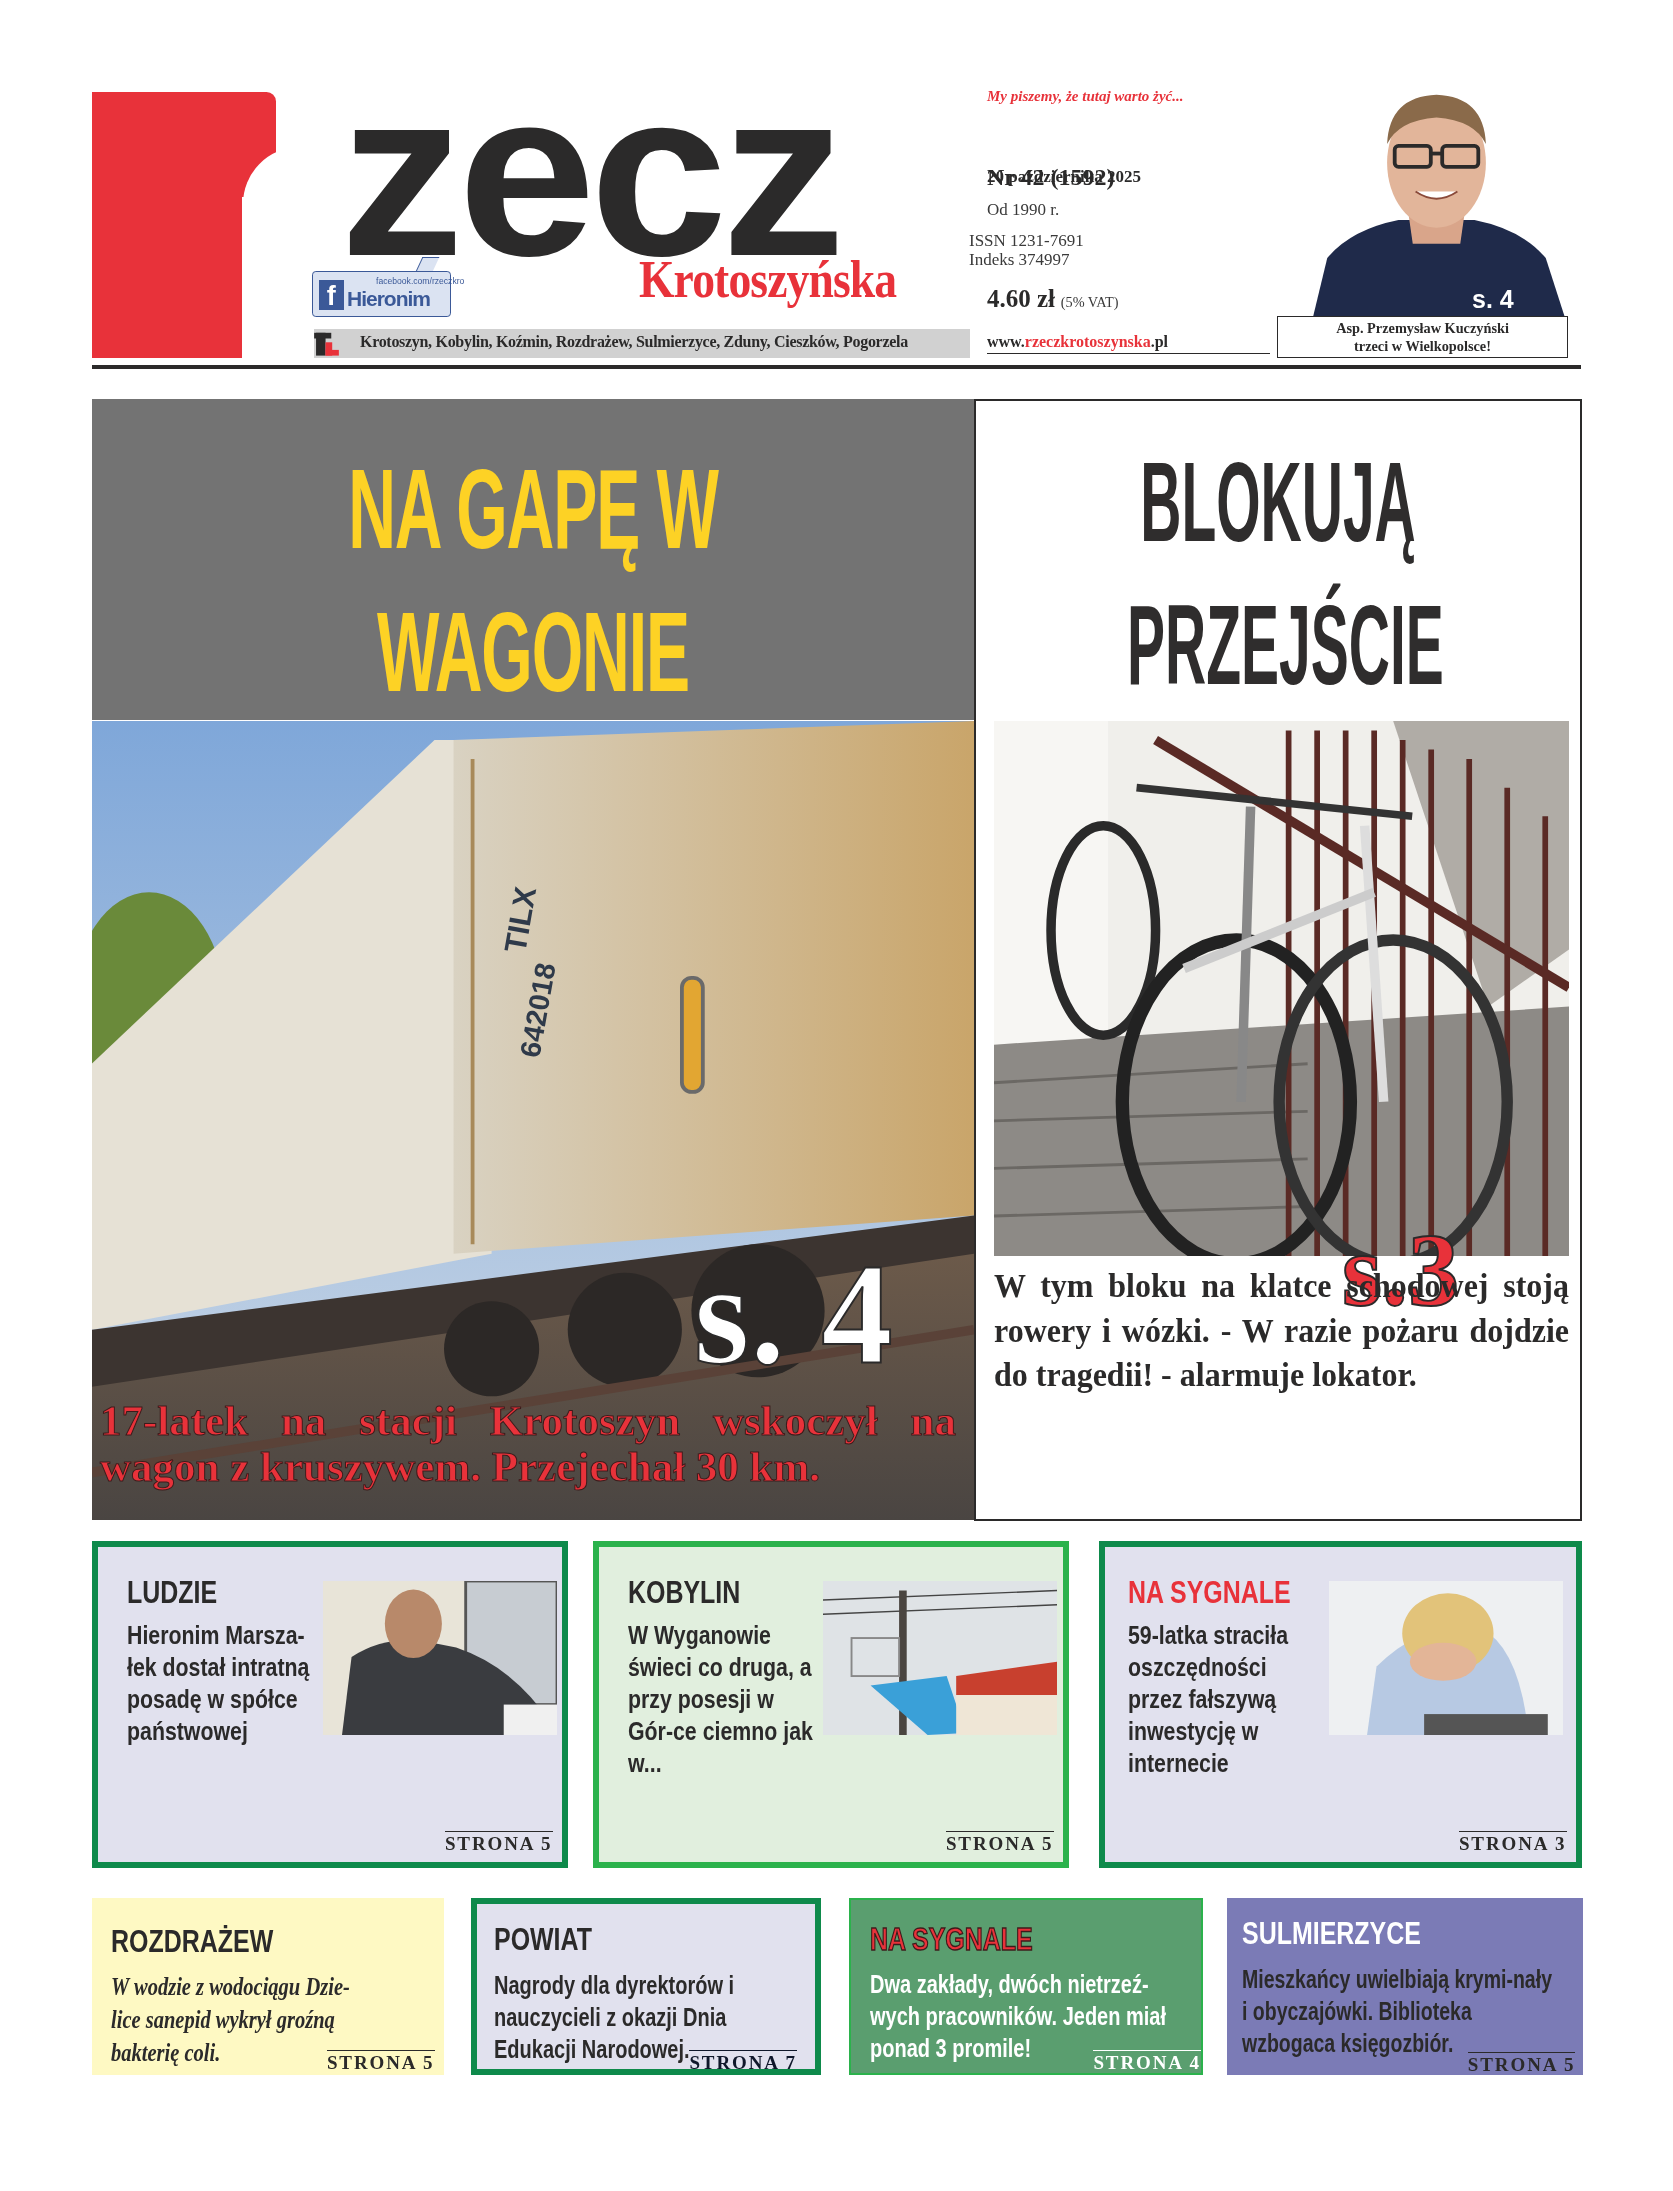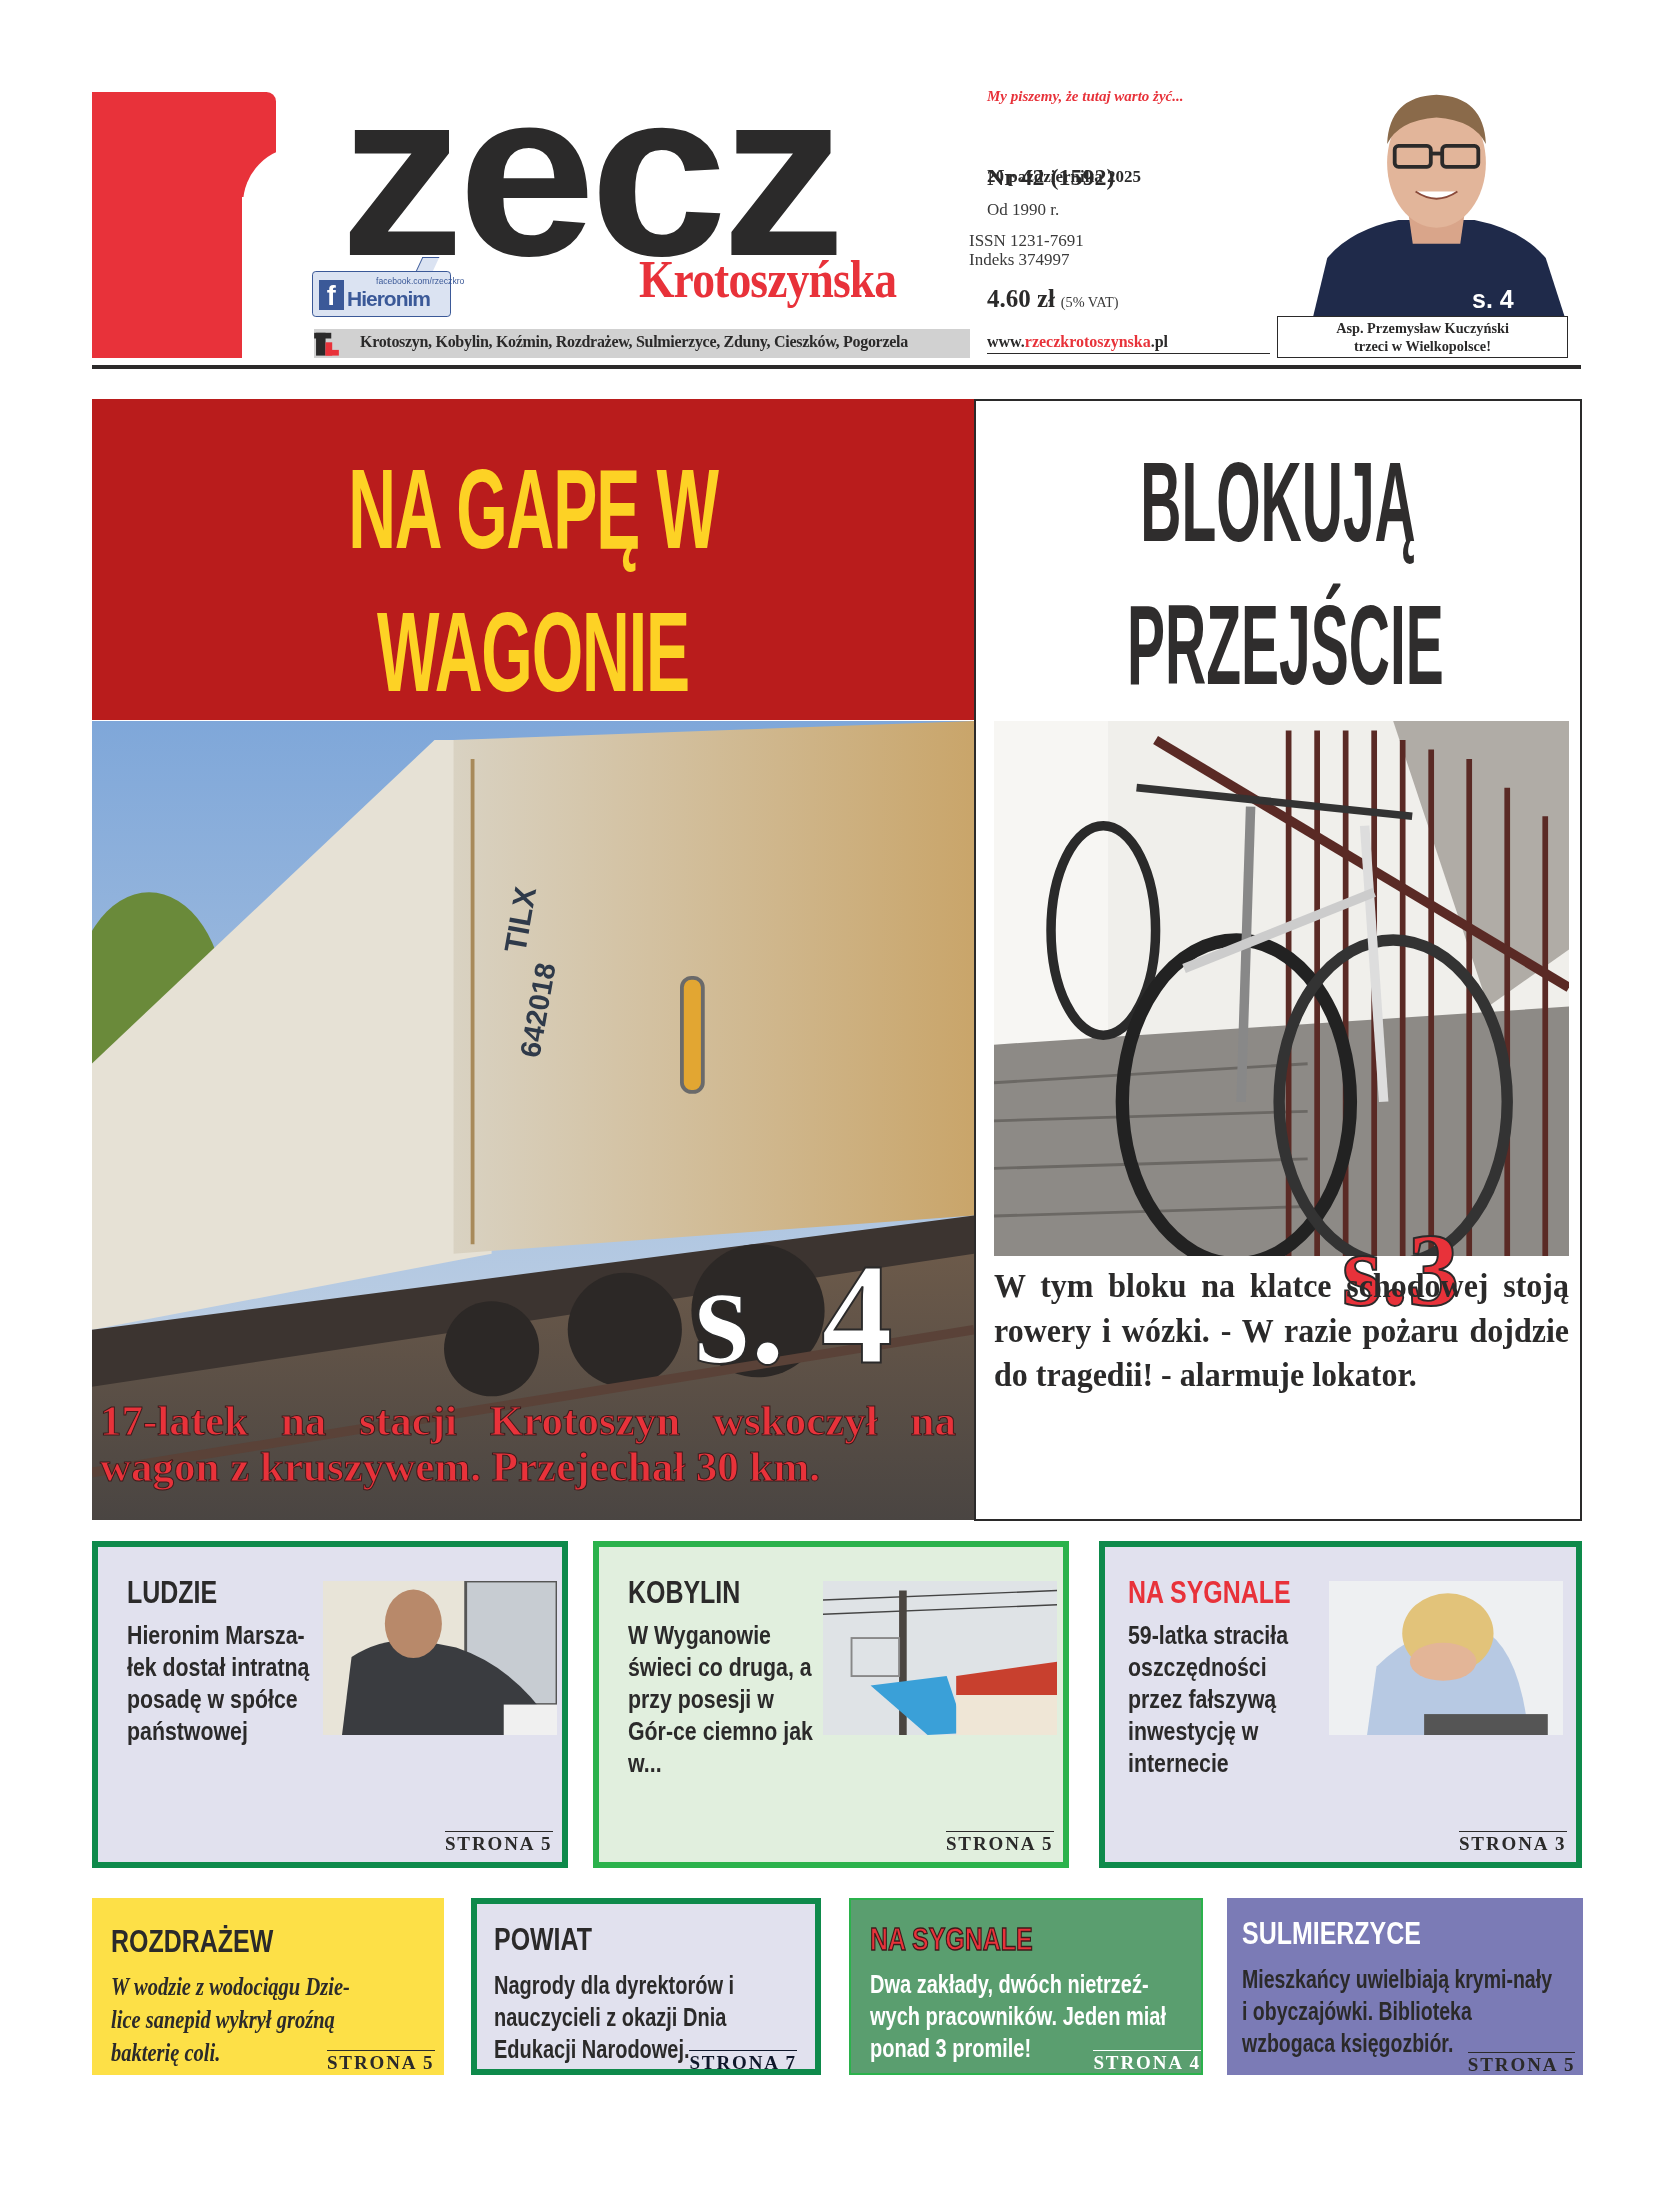--- a/index.html
+++ b/index.html
@@ -31,21 +31,21 @@
   #website { left: 987px; top: 333px; font-family: "Liberation Serif", serif; font-weight: bold; font-size: 16px; border-bottom: 1.9px solid #2b2a2a; width: 283px; padding-bottom: 1.9px; }
   #website .red { color: #e8323a; }
 
   #cop-photo { left: 1294px; top: 68px; width: 285px; height: 249px; overflow: hidden; }
   #cop-caption { left: 1277px; top: 316px; width: 291px; height: 42px; border: 1.9px solid #2b2a2a; background: #fff; text-align: center; font-family: "Liberation Serif", serif; font-weight: bold; font-size: 14.3px; line-height: 18px; padding-top: 1.9px; }
   #cop-page { left: 1472px; top: 285px; font-family: "Liberation Sans", sans-serif; font-weight: bold; font-size: 25px; color: #fff; }
 
   #mast-rule { left: 92px; top: 365px; width: 1489px; height: 3.8px; background: #2b2a2a; }
 
   
-  #lead-head { left: 92px; top: 399px; width: 882px; height: 321px; background: #b91c1c; text-align: center; }
+  #lead-head { left: 92px; top: 399px; width: 882px; height: 321px; background: #737373; text-align: center; }
   #lead-head-text { position: absolute; left: 0; right: 0; top: 38px; font-family: "Liberation Sans", sans-serif; font-weight: 900; font-size: 114px; line-height: 143px; color: #fdd225; transform: scaleX(0.58); transform-origin: center top; letter-spacing: -1.9px; }
   #lead-photo { left: 92px; top: 721px; width: 882px; height: 799px; overflow: hidden; }
   #lead-page { left: 694px; top: 1244px; font-family: "Liberation Serif", serif; font-weight: bold; font-size: 143px; color: #fff; -webkit-text-stroke: 1.9px #2b2a2a; line-height: 1; }
   #lead-caption { left: 100px; top: 1398px; width: 856px; font-family: "Liberation Serif", serif; font-weight: bold; font-size: 43px; line-height: 46px; color: #e8323a; -webkit-text-stroke: 1px #3b1b1b; text-align: justify; }
 
   
   #story2 { left: 974px; top: 399px; width: 608px; height: 1122px; border: 2.9px solid #2b2a2a; background: #fff; }
   #story2-head { position: absolute; left: 0; right: 0; top: 28.5px; text-align: center; font-family: "Liberation Sans", sans-serif; font-weight: 900; font-size: 114px; line-height: 143px; color: #2f2d2d; transform: scaleX(0.5); transform-origin: center top; }
   #story2-photo { position: absolute; left: 18px; top: 320px; width: 575px; height: 535px; overflow: hidden; }
   #story2-page { position: absolute; left: 366px; top: 818px; font-family: "Liberation Serif", serif; font-weight: bold; font-size: 103px; color: #e8323a; -webkit-text-stroke: 1.9px #2b2a2a; line-height: 1; }
@@ -54,21 +54,21 @@
   
   .teaser { position: absolute; }
   .teaser .title { position: absolute; font-family: "Liberation Sans", sans-serif; font-weight: 900; font-size: 32px; letter-spacing: 0; transform: scaleX(0.78); transform-origin: left top; white-space: nowrap; }
   .teaser .body { position: absolute; font-family: "Liberation Sans", sans-serif; font-weight: bold; font-size: 26px; line-height: 32px; transform: scaleX(0.82); transform-origin: left top; }
   .teaser .thumb { position: absolute; overflow: hidden; }
   .teaser .page { position: absolute; font-family: "Liberation Serif", serif; font-weight: 900; font-size: 19px; letter-spacing: 1.9px; border-top: 1.9px solid currentColor; line-height: 21px; padding-top: 1px; }
 
   #t-ludzie { left: 92px; top: 1541px; width: 476px; height: 327px; border: 6.7px solid #0e8a4b; background: #e1e1ee; }
   #t-kobylin { left: 593px; top: 1541px; width: 476px; height: 327px; border: 6.7px solid #2bb24c; background: #e1efde; }
   #t-sygnal1 { left: 1099px; top: 1541px; width: 483px; height: 327px; border: 6.7px solid #0e8a4b; background: #e1e1ee; }
-  #t-rozdrazew { left: 92px; top: 1898px; width: 352px; height: 177px; background: #fde047; }
+  #t-rozdrazew { left: 92px; top: 1898px; width: 352px; height: 177px; background: #fef9c3; }
   #t-powiat { left: 471px; top: 1898px; width: 350px; height: 177px; border: 6.7px solid #0e8a4b; background: #e1e1ee; }
   #t-sygnal2 { left: 849px; top: 1898px; width: 354px; height: 177px; background: #5a9e6f; border: 2.9px solid #2bb24c; }
   #t-sulmierzyce { left: 1227px; top: 1898px; width: 356px; height: 177px; background: #7b7bb6; }
 </style>
 </head>
 <body>
 
 <div class="abs" id="logo-r"></div>
 <div class="abs" id="logo-r-notch"></div>
 <div class="abs" id="logo-r-cut"></div>

